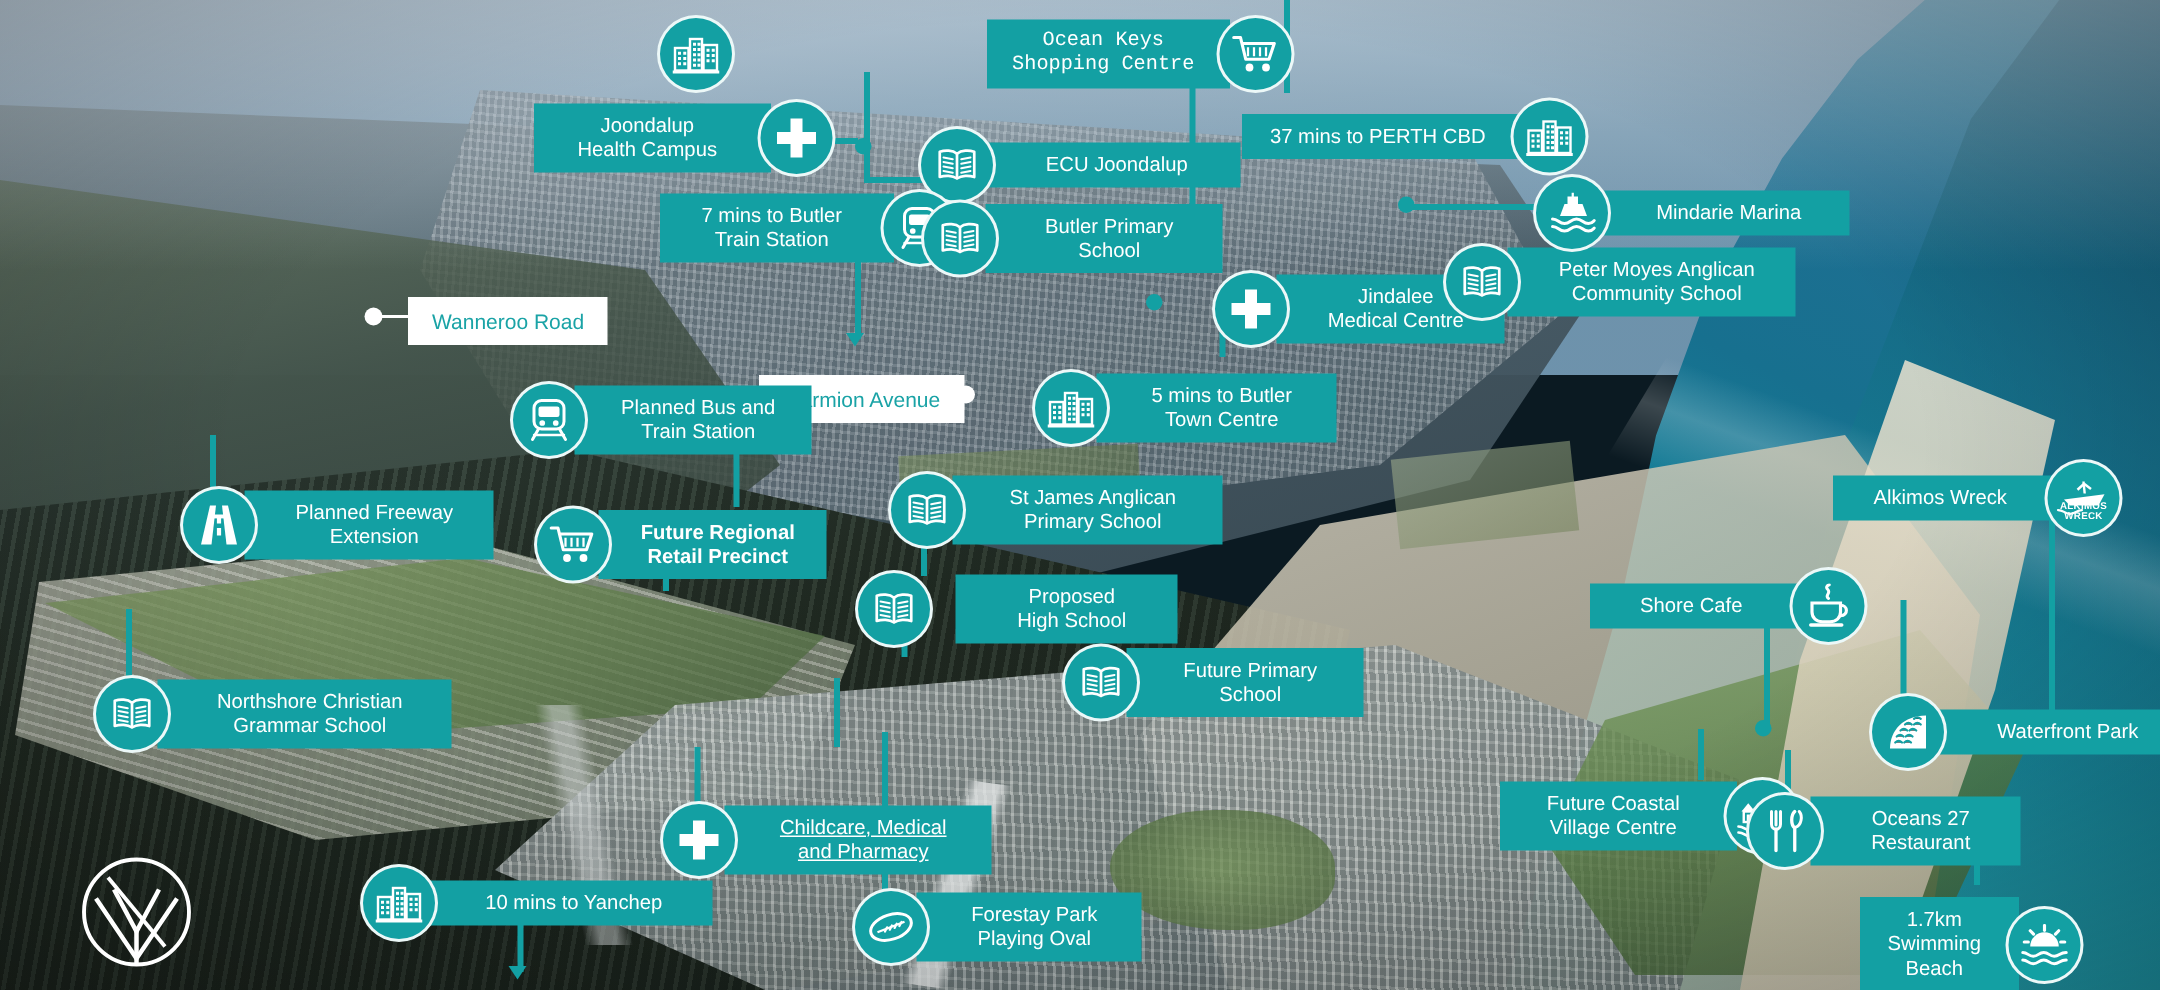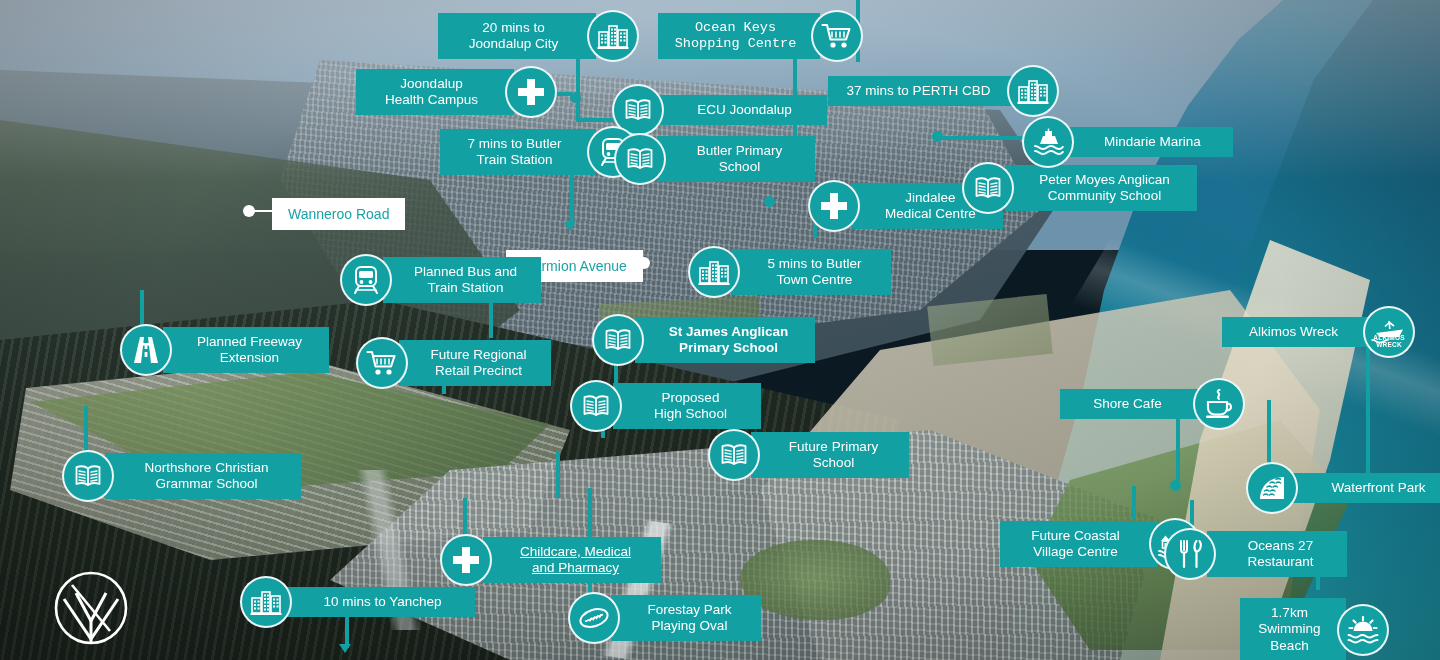--- a/index.html
+++ b/index.html
@@ -334,21 +334,20 @@
         <rect x="23" y="10.5" width="2" height="2"></rect>
               <rect x="26.5" y="10.5" width="2" height="2"></rect>
         <rect x="23" y="14" width="2" height="2"></rect>
               <rect x="26.5" y="14" width="2" height="2"></rect>
         <rect x="23" y="17.5" width="2" height="2"></rect>
               <rect x="26.5" y="17.5" width="2" height="2"></rect>
       </g>
       <rect x="0.5" y="25" width="31" height="2" fill="#ffffff"></rect>
     </svg>
         </div>
-        <div class="label" style="width: 158px;">20 mins to<br>Joondalup City</div>
       </div>
       <div class="marker icon-right" style="left: 658px; top: 10px; font-family: Liberation Mono, monospace;">
         <div class="badge">
           <svg width="32" height="28" viewBox="0 0 32 28">
       <path d="M1.5 3 H6 L9.5 17.5 H25 L28.5 7 H8" fill="none" stroke="#ffffff" stroke-width="2.1" stroke-linecap="round" stroke-linejoin="round"></path>
       <path d="M11 9.5 V15.5 M15 9.5 V15.5 M19 9.5 V15.5 M23 9.5 V15.5" stroke="#ffffff" stroke-width="1.5"></path>
       <circle cx="12" cy="23" r="2.6" fill="#ffffff"></circle>
       <circle cx="23" cy="23" r="2.6" fill="#ffffff"></circle>
     </svg>
         </div>
@@ -504,21 +503,21 @@
       <rect x="4" y="2" width="20" height="19" rx="5" fill="none" stroke="#ffffff" stroke-width="2"></rect>
       <rect x="7" y="6" width="14" height="7" rx="1.5" fill="#ffffff"></rect>
       <circle cx="9.5" cy="17" r="1.9" fill="#ffffff"></circle>
       <circle cx="18.5" cy="17" r="1.9" fill="#ffffff"></circle>
       <path d="M7 21 L3 28 M21 21 L25 28" stroke="#ffffff" stroke-width="2" stroke-linecap="round"></path>
       <path d="M4 25 H24" stroke="#ffffff" stroke-width="1.6" stroke-linecap="round"></path>
     </svg>
         </div>
         <div class="label" style="width: 158px;">Planned Bus and<br>Train Station</div>
       </div>
-      <div class="marker icon-left" style="left: 592px; top: 314px; font-weight: bold;">
+      <div class="marker icon-left" style="left: 592px; top: 314px;">
         <div class="badge">
           <svg width="30" height="30" viewBox="0 0 30 30">
       <path d="M15 7.5 C12 5 7 5 3.5 6.2 L3.5 23 C7 21.8 12 21.8 15 24 C18 21.8 23 21.8 26.5 23 L26.5 6.2 C23 5 18 5 15 7.5 Z" fill="none" stroke="#ffffff" stroke-width="1.8" stroke-linejoin="round"></path>
       <path d="M15 7.5 L15 24" stroke="#ffffff" stroke-width="1.8"></path>
       <path d="M6 10 L12.2 11.2 M6 13 L12.2 14.2 M6 16 L12.2 17.2 M6 19 L12.2 20.2
                M17.8 11.2 L24 10 M17.8 14.2 L24 13 M17.8 17.2 L24 16 M17.8 20.2 L24 19" stroke="#ffffff" stroke-width="1.3" stroke-linecap="round"></path>
     </svg>
         </div>
         <div class="label" style="width: 180px;">St James Anglican<br>Primary School</div>
       </div>
@@ -549,34 +548,34 @@
       </div>
       <div class="marker icon-left" style="left: 356px; top: 337px;">
         <div class="badge">
           <svg width="32" height="28" viewBox="0 0 32 28">
       <path d="M1.5 3 H6 L9.5 17.5 H25 L28.5 7 H8" fill="none" stroke="#ffffff" stroke-width="2.1" stroke-linecap="round" stroke-linejoin="round"></path>
       <path d="M11 9.5 V15.5 M15 9.5 V15.5 M19 9.5 V15.5 M23 9.5 V15.5" stroke="#ffffff" stroke-width="1.5"></path>
       <circle cx="12" cy="23" r="2.6" fill="#ffffff"></circle>
       <circle cx="23" cy="23" r="2.6" fill="#ffffff"></circle>
     </svg>
         </div>
-        <div class="label" style="width: 152px;">Future Regional<br>Retail Precinct</div>
+        <div class="label" style="width: 152px; font-weight: bold;">Future Regional<br>Retail Precinct</div>
       </div>
       <div class="marker icon-right" style="left: 1060px; top: 378px;">
         <div class="badge">
           <svg width="32" height="30" viewBox="0 0 32 30">
       <path d="M5 13 H24 V19 C24 23 21 25.5 17 25.5 H12 C8 25.5 5 23 5 19 Z" fill="none" stroke="#ffffff" stroke-width="2.1"></path>
       <path d="M24 14.5 C29 14.5 29.5 21 24 21.5" fill="none" stroke="#ffffff" stroke-width="2.1"></path>
       <rect x="3" y="26.5" width="23" height="2.4" rx="1.2" fill="#ffffff"></rect>
       <path d="M16 10 C13 8 18 6.5 15.5 4 C14 2.6 15 1.2 16.5 0.8" fill="none" stroke="#ffffff" stroke-width="2" stroke-linecap="round"></path>
     </svg>
         </div>
         <div class="label" style="width: 142px;">Shore Cafe</div>
       </div>
-      <div class="marker icon-left" style="left: 570px; top: 380px;">
+      <div class="marker icon-left" style="left: 570px; top: 380px; gap: 24px;">
         <div class="badge">
           <svg width="30" height="30" viewBox="0 0 30 30">
       <path d="M15 7.5 C12 5 7 5 3.5 6.2 L3.5 23 C7 21.8 12 21.8 15 24 C18 21.8 23 21.8 26.5 23 L26.5 6.2 C23 5 18 5 15 7.5 Z" fill="none" stroke="#ffffff" stroke-width="1.8" stroke-linejoin="round"></path>
       <path d="M15 7.5 L15 24" stroke="#ffffff" stroke-width="1.8"></path>
       <path d="M6 10 L12.2 11.2 M6 13 L12.2 14.2 M6 16 L12.2 17.2 M6 19 L12.2 20.2
                M17.8 11.2 L24 10 M17.8 14.2 L24 13 M17.8 17.2 L24 16 M17.8 20.2 L24 19" stroke="#ffffff" stroke-width="1.3" stroke-linecap="round"></path>
     </svg>
         </div>
         <div class="label" style="width: 148px;">Proposed<br>High School</div>
       </div>

